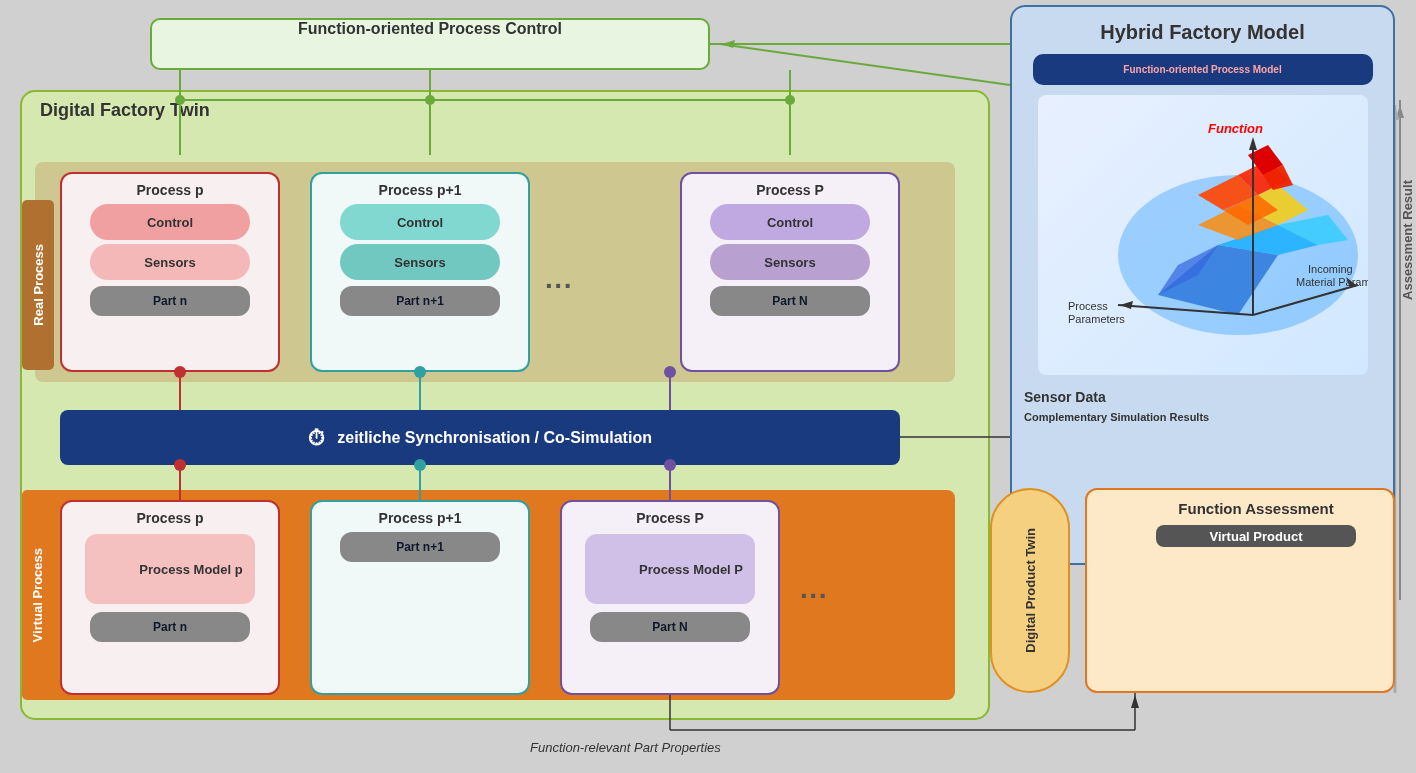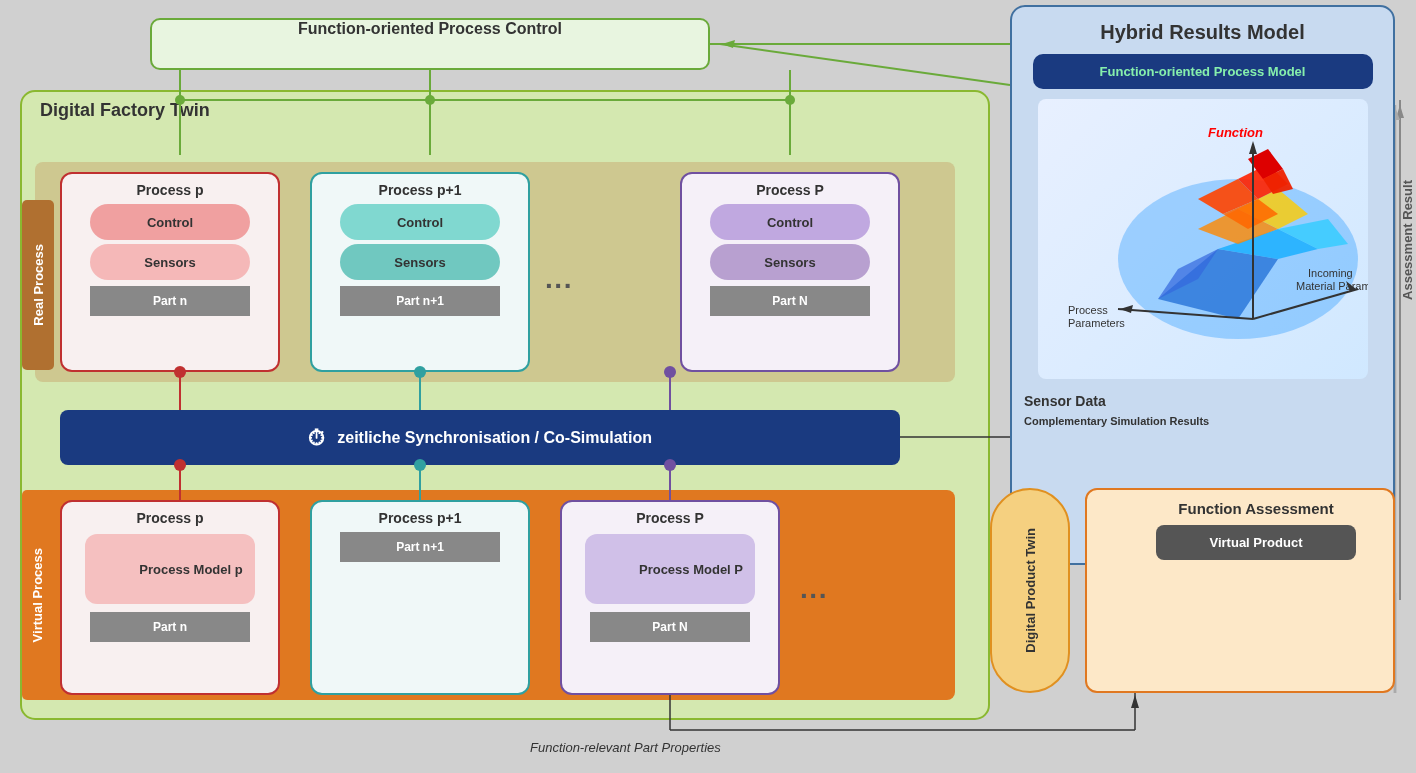--- a/index.html
+++ b/index.html
@@ -169,26 +169,26 @@
     }
     .sensors-pink { background: #f5b8b8; }
     .sensors-teal { background: #70c8c0; }
     .sensors-lavender { background: #b8a0d0; }
 
     .part-box {
       margin: 6px auto;
       width: 160px;
       height: 30px;
       background: #888;
-      border-radius: 0;
+      border-radius: 12px;
       display: flex;
       align-items: center;
       justify-content: center;
       font-size: 12px;
-      color: #ffffff;
+      color: #0f172a;
       font-weight: bold;
     }
 
     
     .dots-label {
       position: absolute;
       font-size: 28px;
       font-weight: bold;
       color: #555;
       z-index: 6;
@@ -279,23 +279,23 @@
       text-align: center;
       margin-top: 14px;
       margin-bottom: 10px;
     }
     .fopm-box {
       margin: 8px auto;
       width: 340px;
       background: #1a3a80;
       border-radius: 10px;
       padding: 10px;
-      color: #86efac;
+      color: #fca5a5;
       text-align: center;
-      font-size: 13px;
+      font-size: 10px;
       font-weight: bold;
     }
 
     
     .chart-area {
       margin: 10px auto;
       width: 330px;
       height: 280px;
       position: relative;
       background: linear-gradient(135deg, #e8f0ff 0%, #d0e8ff 100%);
@@ -363,21 +363,21 @@
       display: flex;
       align-items: center;
       justify-content: center;
       font-size: 14px;
       font-weight: bold;
       color: #333;
     }
     .vp-box {
       margin: 6px auto;
       width: 200px;
-      height: 35px;
+      height: 22px;
       background: #555;
       border-radius: 8px;
       display: flex;
       align-items: center;
       justify-content: center;
       font-size: 13px;
       color: #fff;
       font-weight: bold;
     }
 
@@ -535,21 +535,21 @@
 
 <div class="dots-label" style="top:580px; left:800px;">···</div>
 
 <div class="process-box process-box-vp3">
   <div class="process-title">Process P</div>
   <div class="model-pill model-lavender">Process Model P</div>
   <div class="part-box">Part N</div>
 </div>
 
 <div class="hpm-container">
-  <div class="hpm-title">Hybrid  Results Model</div>
+  <div class="hpm-title">Hybrid  Factory Model</div>
   <div class="fopm-box">
     <span>Function-oriented
 Process Model</span>
   </div>
 
   <div class="chart-area">
     <svg class="chart-svg" viewBox="0 0 330 280" xmlns="http://www.w3.org/2000/svg">
 
       <defs>
         <linearGradient id="surf1" x1="0%" y1="0%" x2="100%" y2="100%">

